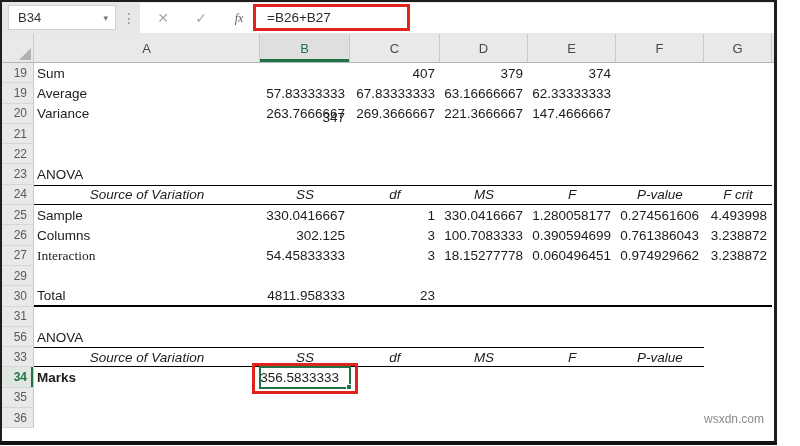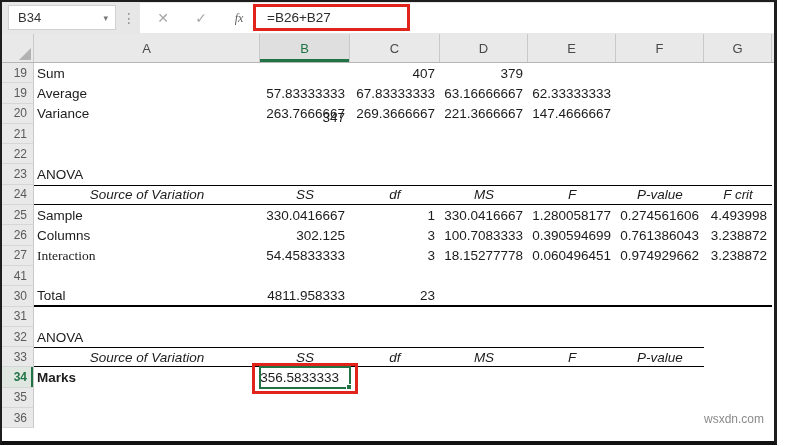--- a/index.html
+++ b/index.html
@@ -108,20 +108,21 @@
         <div class="colhdr" style="width: 68px;">G</div>
       </div>
 
     <div class="grid" id="grid">
         <div class="row">
           <div class="rownum">19</div>
           <div class="cell a-left" style="width: 226px;">Sum</div>
           <div class="cell a-right" style="width: 90px; margin-top: 44px;">347</div>
           <div class="cell a-right" style="width: 90px;">407</div>
           <div class="cell a-right" style="width: 88px;">379</div>
+          <div class="cell a-right" style="width: 88px;">374</div>
           <div class="cell a-right" style="width: 88px;"></div>
           <div class="cell a-right" style="width: 68px;"></div>
         </div>
         <div class="row">
           <div class="rownum">19</div>
           <div class="cell a-left" style="width: 226px;">Average</div>
           <div class="cell a-right" style="width: 90px;">57.83333333</div>
           <div class="cell a-right" style="width: 90px;">67.83333333</div>
           <div class="cell a-right" style="width: 88px;">63.16666667</div>
           <div class="cell a-right" style="width: 88px;">62.33333333</div>
@@ -202,21 +203,21 @@
           <div class="rownum">27</div>
           <div class="cell a-left" style="width: 226px; font-family: Liberation Serif, serif;">Interaction</div>
           <div class="cell a-right" style="width: 90px;">54.45833333</div>
           <div class="cell a-right" style="width: 90px;">3</div>
           <div class="cell a-right" style="width: 88px;">18.15277778</div>
           <div class="cell a-right" style="width: 88px;">0.060496451</div>
           <div class="cell a-right" style="width: 88px;">0.974929662</div>
           <div class="cell a-right" style="width: 68px;">3.238872</div>
         </div>
         <div class="row">
-          <div class="rownum">41</div>
+          <div class="rownum">29</div>
           <div class="cell a-left" style="width: 226px;"></div>
           <div class="cell a-right" style="width: 90px;"></div>
           <div class="cell a-right" style="width: 90px;"></div>
           <div class="cell a-right" style="width: 88px;"></div>
           <div class="cell a-right" style="width: 88px;"></div>
           <div class="cell a-right" style="width: 88px;"></div>
           <div class="cell a-right" style="width: 68px;"></div>
         </div>
         <div class="row">
           <div class="rownum">30</div>
@@ -232,21 +233,21 @@
           <div class="rownum">31</div>
           <div class="cell a-left" style="width: 226px;"></div>
           <div class="cell a-right" style="width: 90px;"></div>
           <div class="cell a-right" style="width: 90px;"></div>
           <div class="cell a-right" style="width: 88px;"></div>
           <div class="cell a-right" style="width: 88px;"></div>
           <div class="cell a-right" style="width: 88px;"></div>
           <div class="cell a-right" style="width: 68px;"></div>
         </div>
         <div class="row">
-          <div class="rownum">32</div>
+          <div class="rownum">56</div>
           <div class="cell a-left" style="width: 226px;">ANOVA</div>
           <div class="cell a-right" style="width: 90px;"></div>
           <div class="cell a-right" style="width: 90px;"></div>
           <div class="cell a-right" style="width: 88px;"></div>
           <div class="cell a-right" style="width: 88px;"></div>
           <div class="cell a-right" style="width: 88px;"></div>
           <div class="cell a-right" style="width: 68px;"></div>
         </div>
         <div class="row">
           <div class="rownum">33</div>

